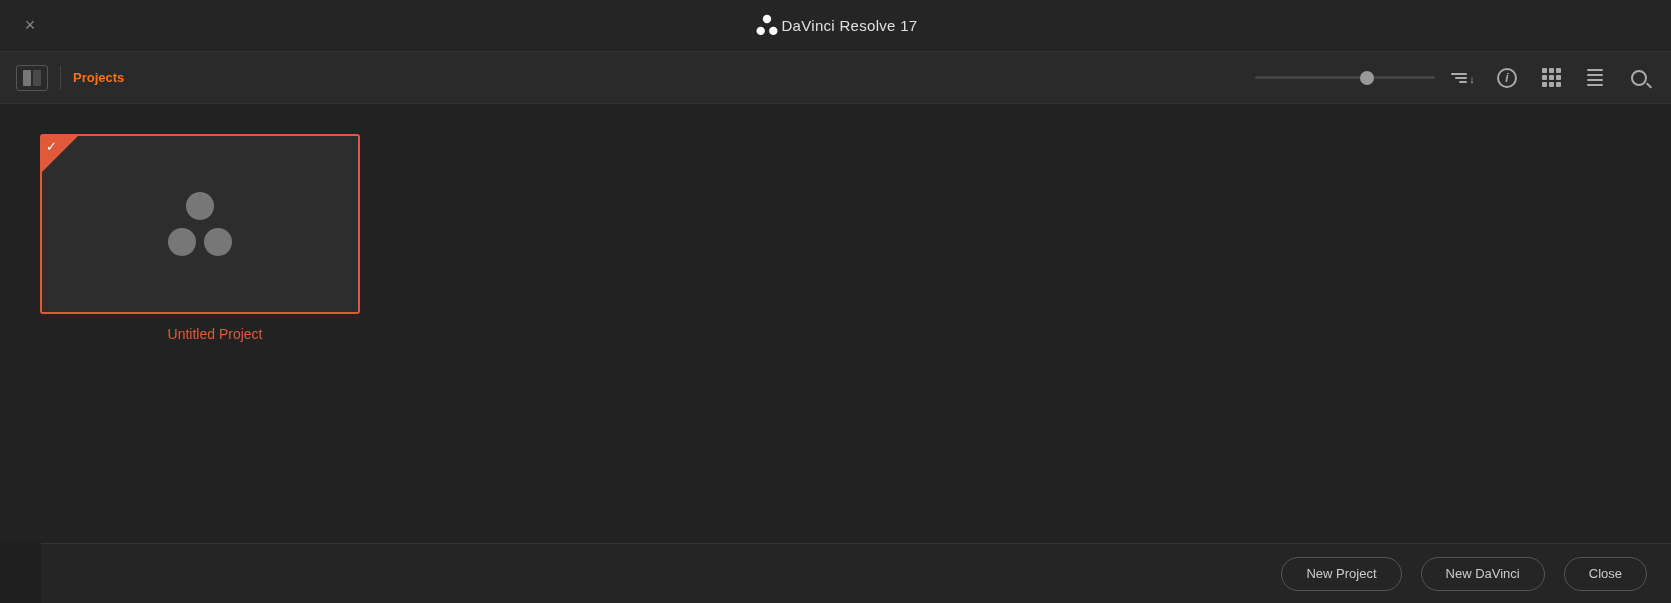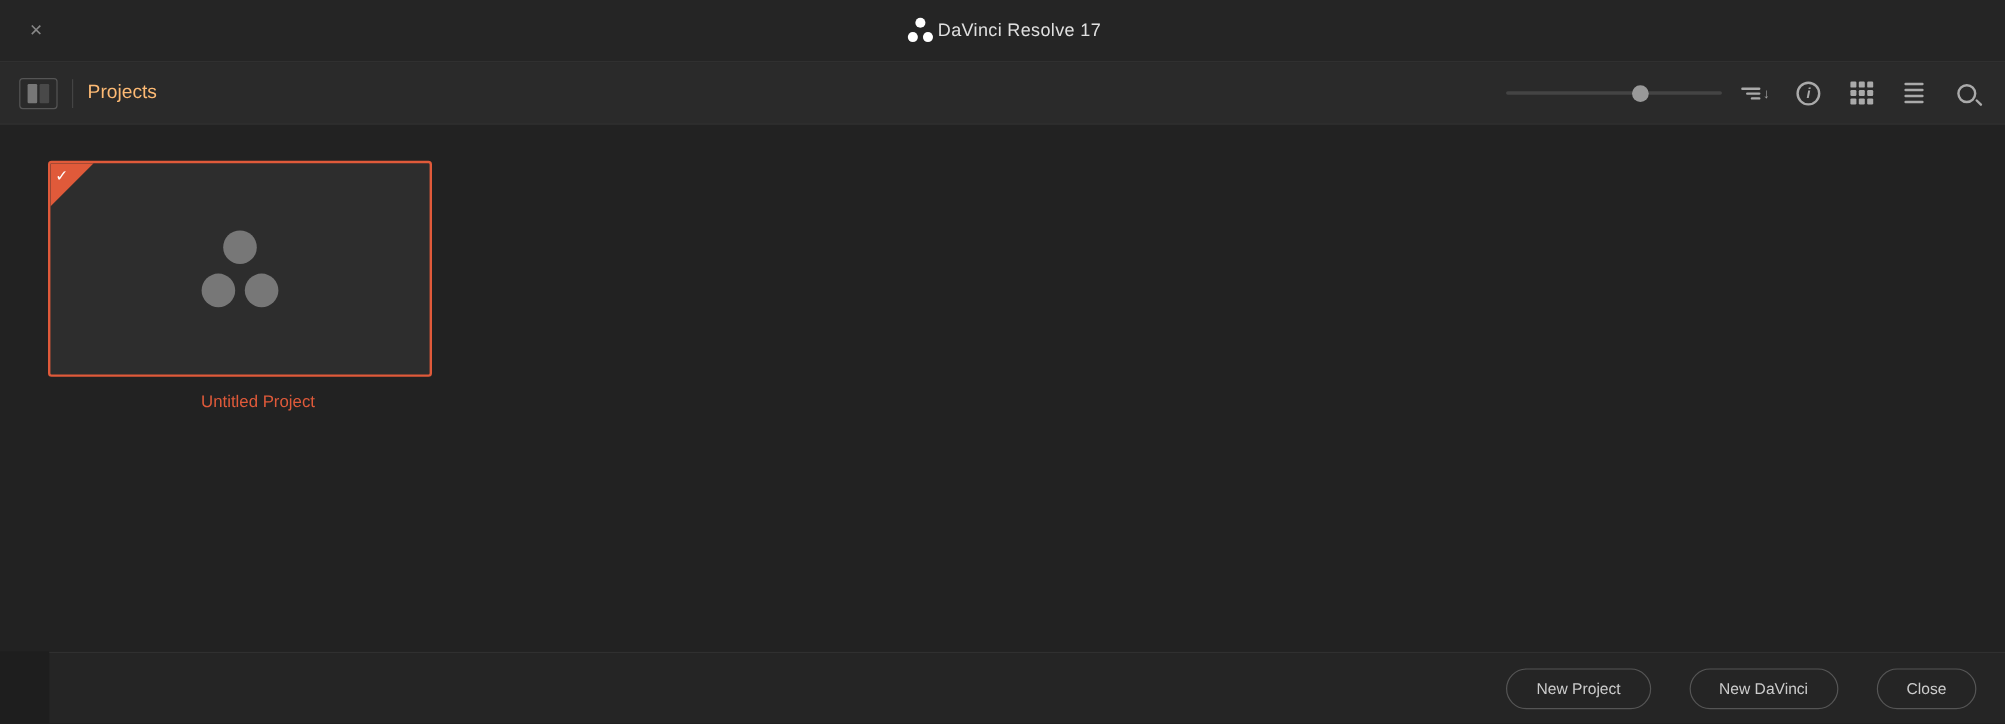--- a/index.html
+++ b/index.html
@@ -96,23 +96,23 @@
       border-radius: 1px;
     }
 
     .toolbar-divider {
       width: 1px;
       height: 24px;
       background: #444;
     }
 
     .toolbar-label {
-      font-size: 16px;
-      color: #fdba74;
-      font-weight: 400;
+      font-size: 13px;
+      color: #f97316;
+      font-weight: 700;
     }
 
     .toolbar-spacer {
       flex: 1;
     }
 
     .toolbar-slider-area {
       display: flex;
       align-items: center;
       width: 180px;
@@ -257,21 +257,21 @@
 
     
     .bottom-bar {
       display: flex;
       align-items: center;
       justify-content: flex-end;
       height: 60px;
       background: #252525;
       border-top: 1px solid #333;
       padding: 0 24px;
-      gap: 32px;
+      gap: 19px;
       flex-shrink: 0;
       margin-left: 41px;
     }
 
     .bottom-btn {
       height: 34px;
       padding: 0 24px;
       background: transparent;
       border: 1px solid #555;
       border-radius: 17px;

